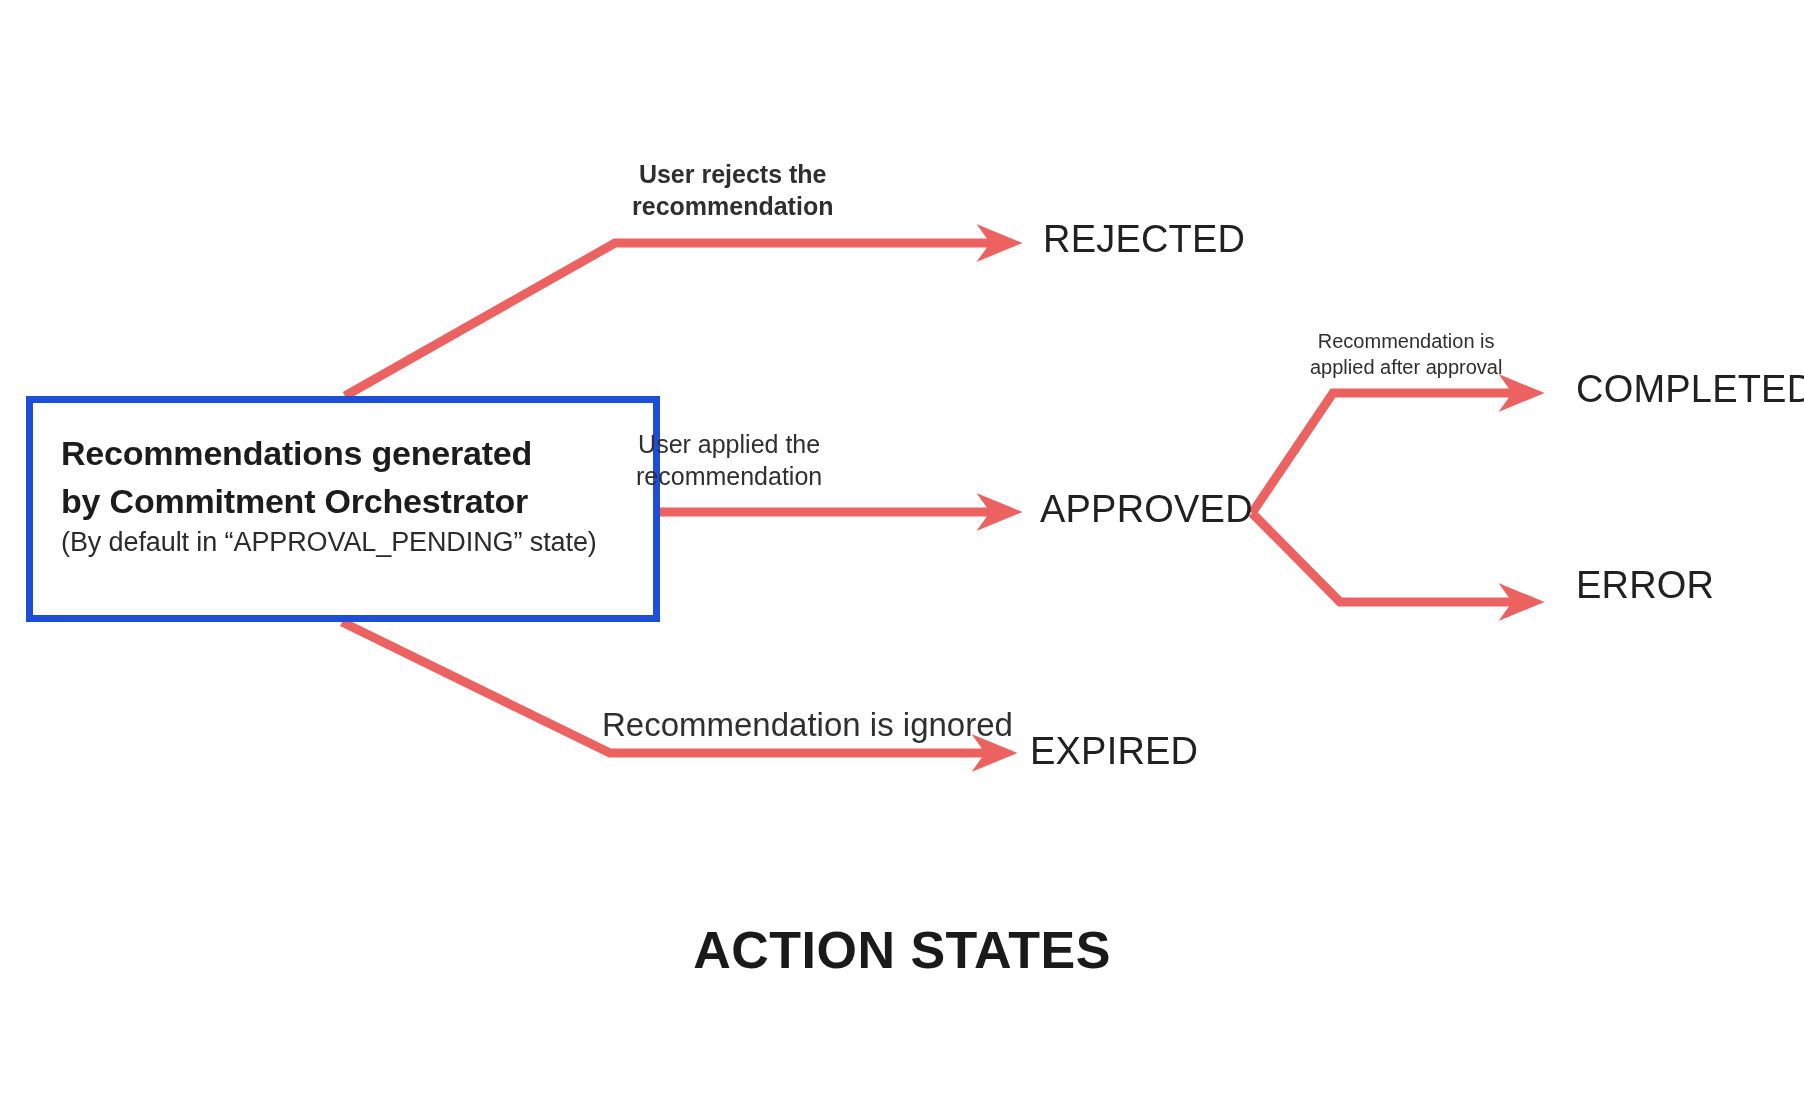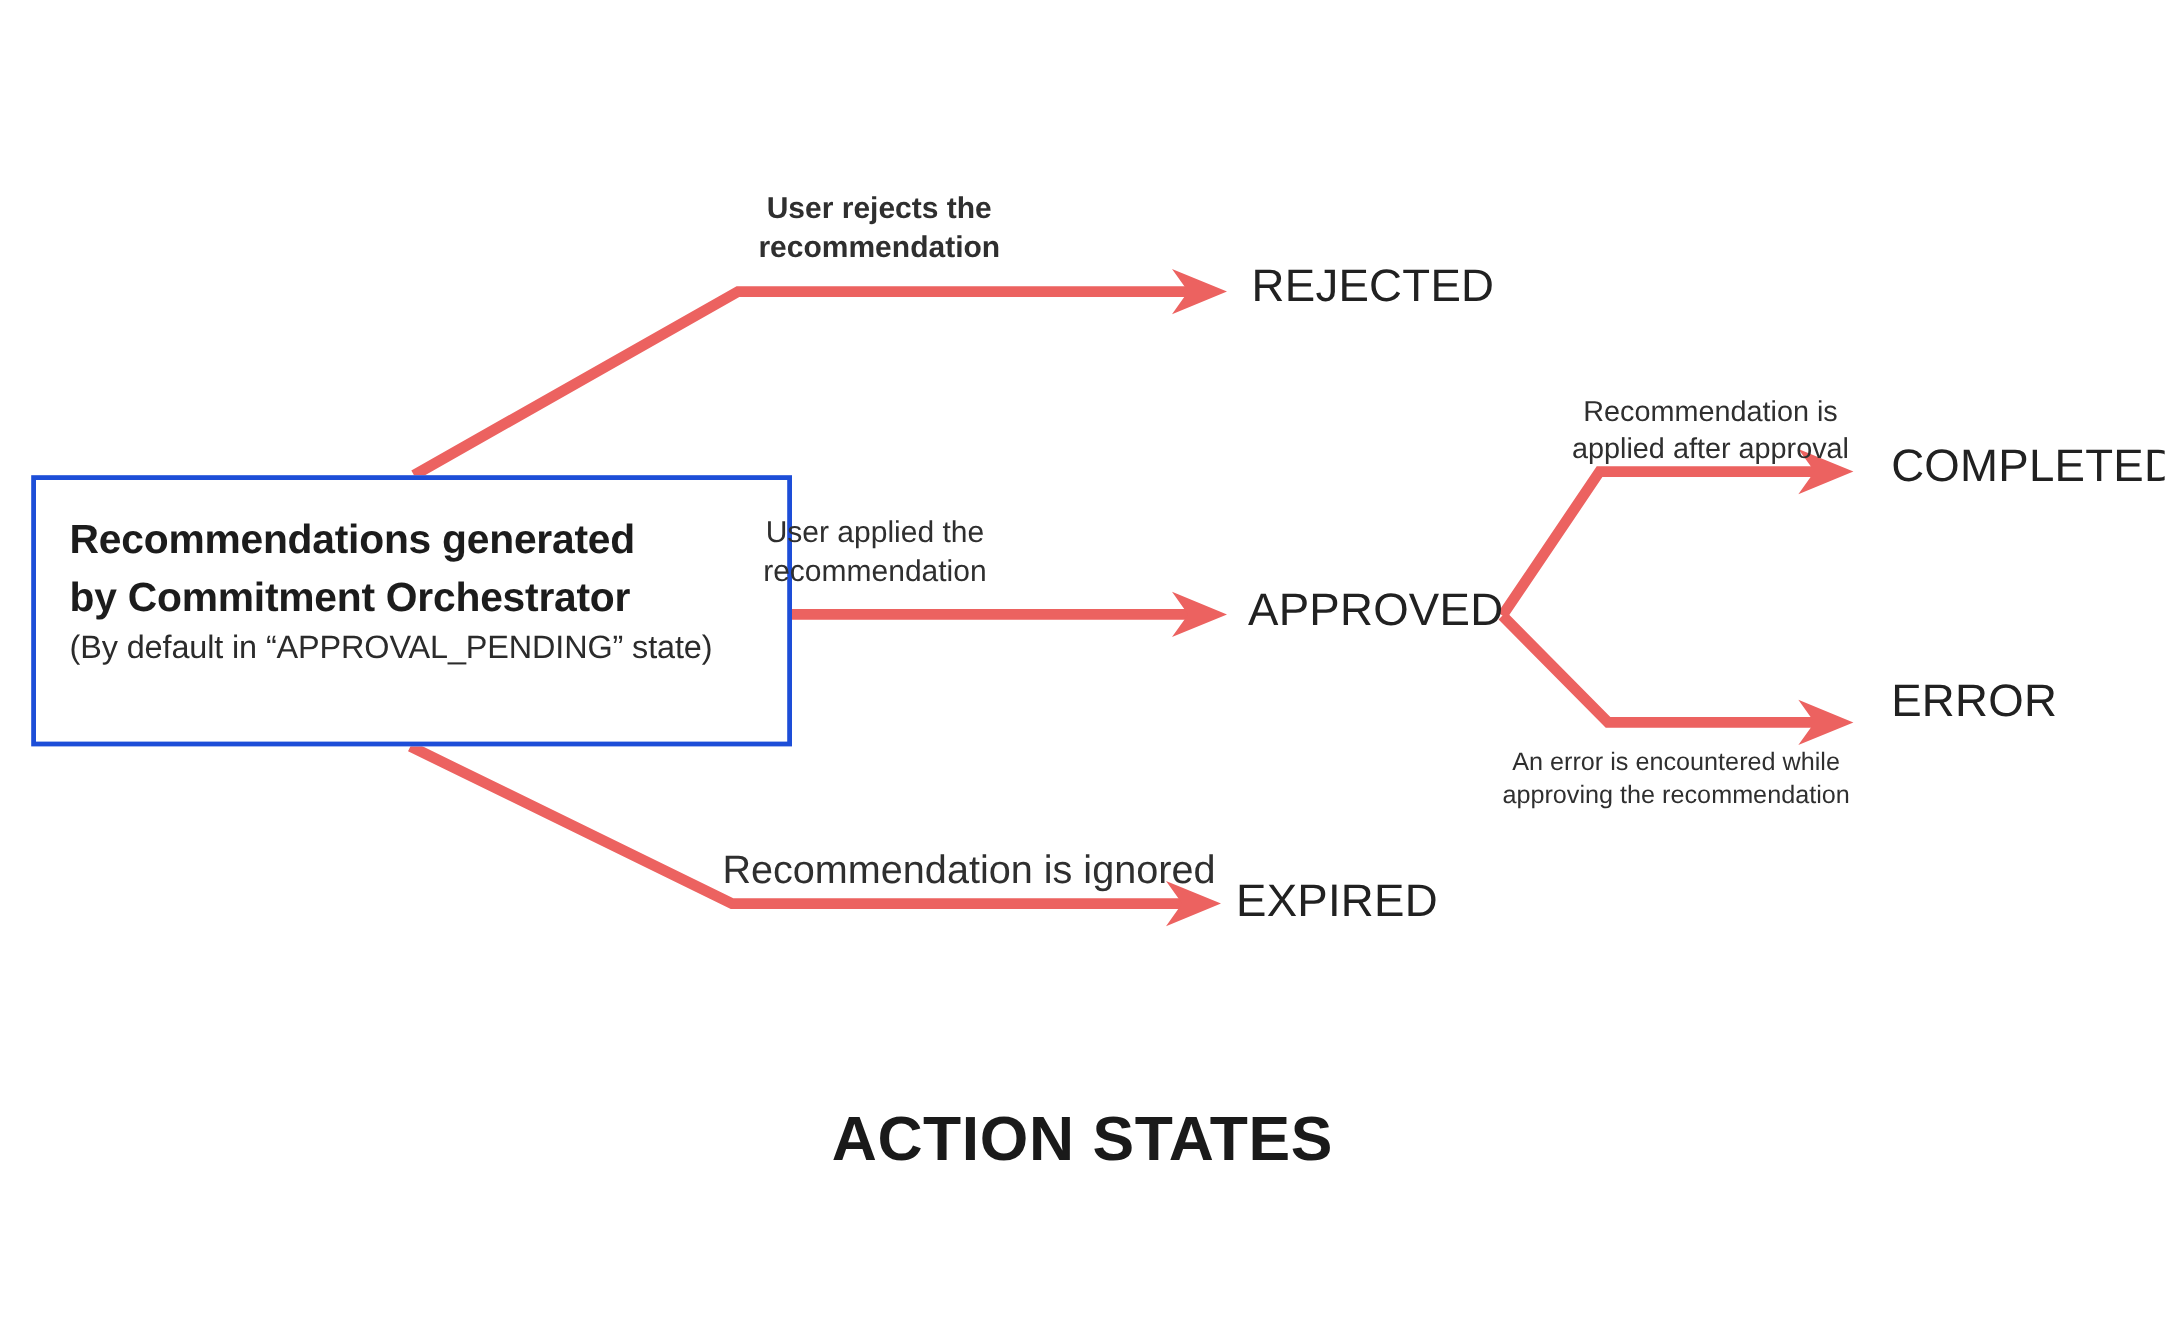--- a/index.html
+++ b/index.html
@@ -27,21 +27,21 @@
   }
 
   
   .source-box {
     position: absolute;
     left: 26px;
     top: 396px;
     width: 634px;
     height: 226px;
     box-sizing: border-box;
-    border: 4px solid #1d4ed8;
+    border: 7px solid #1d4ed8;
     background: #ffffff;
     padding: 26px 28px 0 28px;
     z-index: 3;
   }
   .source-title {
     font-size: 34px;
     font-weight: 700;
     line-height: 1.42;
     color: #1c1c1c;
     letter-spacing: -0.2px;
@@ -88,21 +88,21 @@
   .lbl-approve {
     left: 636px;  top: 428px;
     font-size: 25px; line-height: 1.28;
   }
   .lbl-expire {
     left: 602px;  top: 704px;
     font-size: 33px; line-height: 1.28;
   }
   .lbl-completed {
     left: 1310px; top: 328px;
-    font-size: 24px; line-height: 1.3;
+    font-size: 20px; line-height: 1.3;
   }
   .lbl-error {
     left: 1252px; top: 622px;
     font-size: 21px; line-height: 1.3;
   }
 
   
   .diagram-title {
     position: absolute;
     left: 0;
@@ -168,20 +168,16 @@
 
   <div class="edge-label lbl-expire">
     <span class="ln">Recommendation is ignored</span>
   </div>
 
   <div class="edge-label lbl-completed">
     <span class="ln">Recommendation is</span>
     <span class="ln">applied after approval</span>
   </div>
 
-  <div class="edge-label lbl-error">
-    <span class="ln">An error is encountered while</span>
-    <span class="ln">approving the recommendation</span>
-  </div>
 
   <div class="diagram-title">ACTION STATES</div>
 
 </div>
 
 </body></html>

